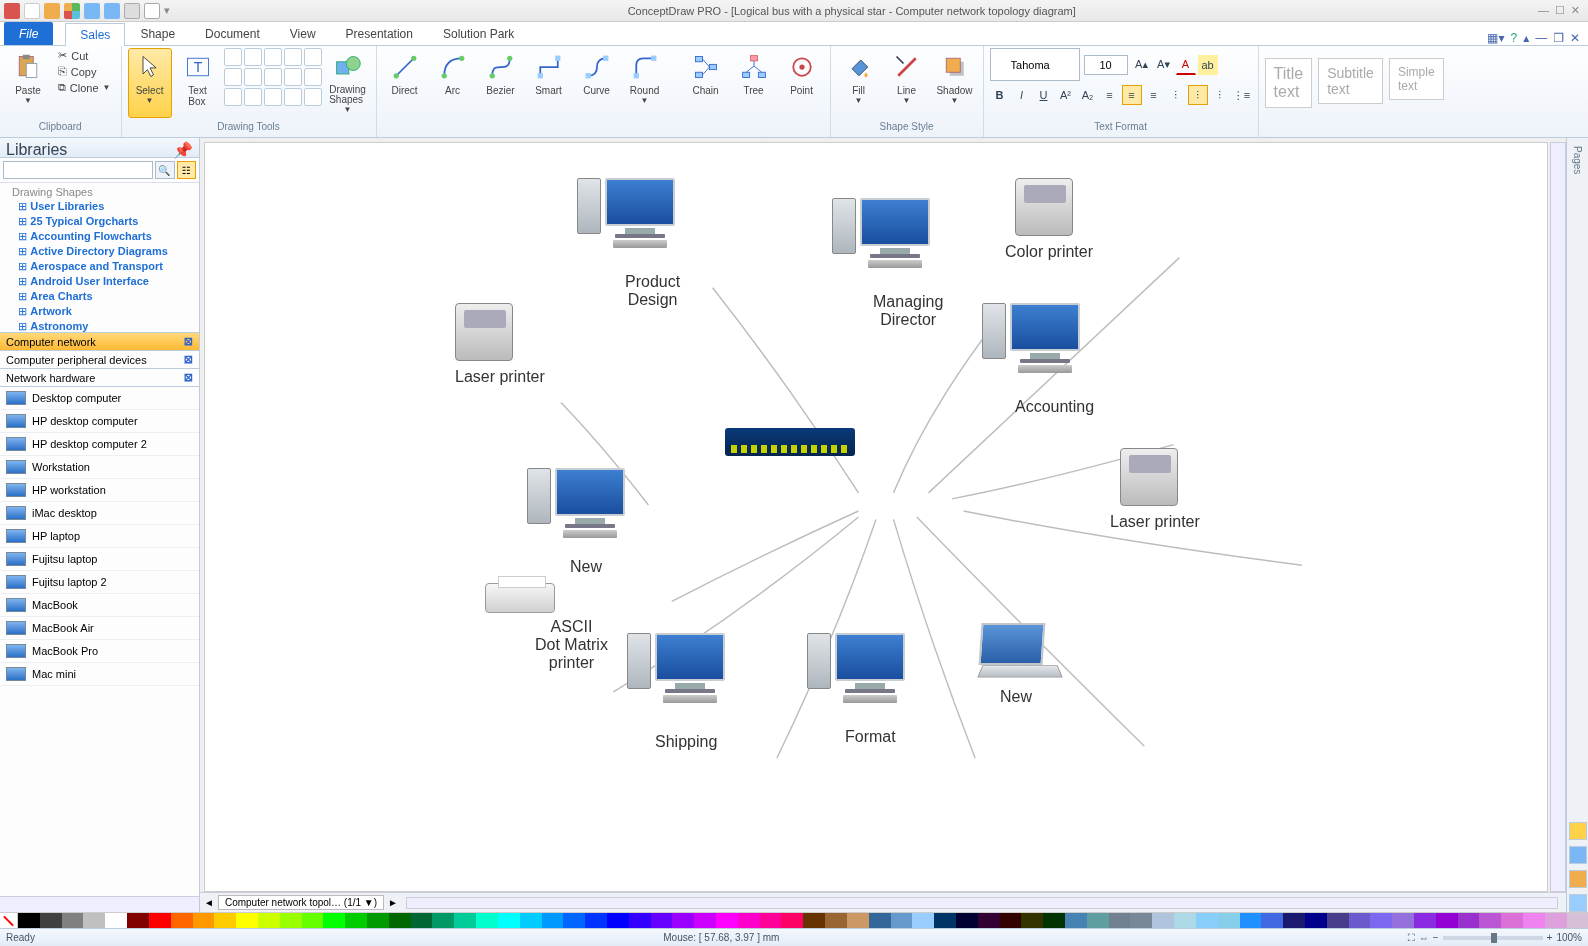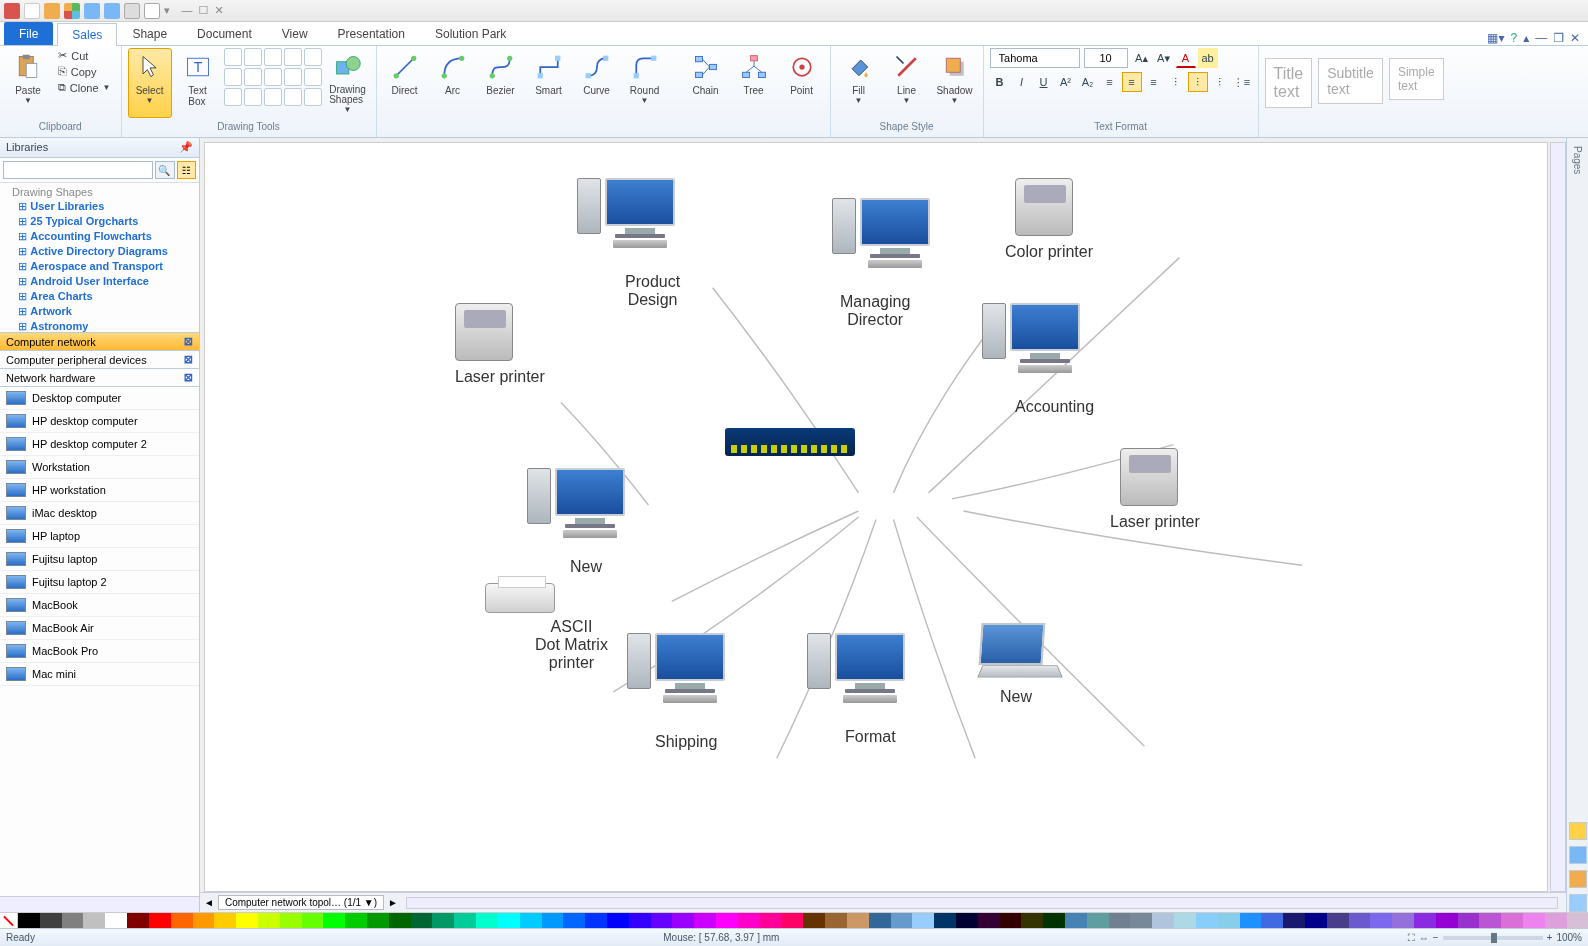--- a/index.html
+++ b/index.html
@@ -9,47 +9,47 @@
 .titlebar { height: 22px; background: linear-gradient(#f4f4f4,#e8e8e8); display:flex; align-items:center; font-size:11px; color:#555; border-bottom:1px solid #ccc; }
 .titlebar .qat { display:flex; gap:4px; padding:0 4px; align-items:center; }
 .titlebar .qat .qicon { width:16px; height:16px; border-radius:2px; }
 .titlebar .title-text { flex:1; text-align:center; }
 .titlebar .winbtns { display:flex; gap:6px; padding:0 8px; color:#888; }
 .titlebar .winbtns span { cursor:default; }
 
 
 .ribbon-tabs { height:24px; background:#fff; display:flex; align-items:flex-end; padding-left:4px; border-bottom:1px solid #bcd; }
 .ribbon-tabs .tab { padding:4px 14px; font-size:12px; color:#444; border:1px solid transparent; border-bottom:none; cursor:default; }
-.ribbon-tabs .tab.file { background:#1e6fd6; color:#fff; border-radius:2px 2px 0 0; margin-right:4px; }
+.ribbon-tabs .tab.file { background:#1e6fd6; color:#fff; border-radius:2px 2px 0 0; margin-right:12px;font-style:italic; }
 .ribbon-tabs .tab.active { background:#fff; border-color:#bcd; color:#1e6fd6; position:relative; top:1px; }
 .ribbon-tabs .right-icons { margin-left:auto; display:flex; gap:6px; padding-right:8px; align-items:center; font-size:12px; color:#46a; }
 
 
 .ribbon { height:92px; background:linear-gradient(#fdfeff,#eef3fa); border-bottom:1px solid #bcd; display:flex; }
 .group { border-right:1px solid #cfdce9; padding:2px 6px 0 6px; display:flex; flex-direction:column; }
 .group-body { flex:1; display:flex; align-items:flex-start; gap:4px; }
 .group-label { height:16px; font-size:10px; color:#6a7d92; text-align:center; }
 .bigbtn { display:flex; flex-direction:column; align-items:center; justify-content:flex-start; width:44px; height:70px; font-size:10px; color:#444; padding-top:2px; border:1px solid transparent; border-radius:3px; }
 .bigbtn .ico { width:32px; height:32px; margin-bottom:2px; display:flex; align-items:center; justify-content:center; }
 .bigbtn.selected { background:linear-gradient(#ffe9a6,#ffd24a); border-color:#e6a100; }
 .smallbtns { display:flex; flex-direction:column; gap:1px; font-size:11px; color:#444; }
 .smallbtns div { display:flex; align-items:center; gap:4px; padding:1px 4px; }
 .mini-grid { display:grid; grid-template-columns:repeat(5,18px); grid-auto-rows:18px; gap:2px; }
 .mini-grid .m { width:18px; height:18px; border:1px solid #bcd; background:#fff; border-radius:2px; }
-.font-combo { width:90px; height:20px; border:1px solid #abc; font-size:11px; padding:1px 8px; background:#fff; }
+.font-combo { width:90px; height:33px; border:1px solid #abc; font-size:11px; padding:1px 20px; background:#fff; }
 .font-size-combo { width:44px; height:20px; border:1px solid #abc; font-size:11px; padding:1px 2px; background:#fff; text-align:center;}
 .txtsample { border:1px solid #ccc; padding:6px 8px; font-size:14px; color:#aaa; background:#fff; }
 .iconrow { display:flex; gap:2px; }
 .iconrow .ib { width:20px; height:20px; border:1px solid transparent; display:flex; align-items:center; justify-content:center; font-size:11px; color:#345; }
 .iconrow .ib.sel { background:#ffe9a6; border-color:#e6a100; }
 
 
 .main { display:flex; height:calc(946px - 22px - 24px - 92px - 18px - 16px); }
 .sidebar { width:200px; border-right:1px solid #bcd; display:flex; flex-direction:column; background:#fdfdfd; }
-.panel-title { height:20px; background:linear-gradient(#f4f8fd,#e2ebf6); border-bottom:1px solid #bcd; font-size:11px; padding:3px 6px; color:#345; display:flex; justify-content:space-between; }
+.panel-title { height:20px; background:linear-gradient(#f4f8fd,#e2ebf6); border-bottom:1px solid #bcd; font-size:16px; padding:3px 6px; color:#345; display:flex; justify-content:space-between; }
 .searchrow { display:flex; padding:3px; gap:2px; border-bottom:1px solid #dde; }
 .searchrow input { flex:1; height:18px; border:1px solid #abc; font-size:11px; padding:0 3px; }
 .searchrow .sbtn { width:20px; height:18px; border:1px solid #abc; background:#eef3fa; font-size:10px; display:flex;align-items:center;justify-content:center; }
 .tree { flex:0 0 150px; overflow:auto; font-size:11px; padding:2px 4px; border-bottom:1px solid #bcd; }
 .tree .node { color:#1e6fd6; padding:1px 0 1px 14px; white-space:nowrap; cursor:default; }
 .tree .node.head { color:#888; padding-left:8px; }
 .libtabs { font-size:11px; }
 .libtabs .lt { padding:2px 6px; border-bottom:1px solid #bcd; display:flex; justify-content:space-between; align-items:center; cursor:default; }
 .libtabs .lt.active { background:linear-gradient(#ffd97a,#ffb933); }
 .libtabs .lt .x { color:#36c; font-weight:bold; }
@@ -112,20 +112,21 @@
     <div class="qicon" style="background:#d9534f"></div>
     <div class="qicon" style="background:#fff;border:1px solid #ccc"></div>
     <div class="qicon" style="background:#f0ad4e"></div>
     <div class="qicon" style="background:conic-gradient(#5cb85c 0 90deg,#5bc0de 90deg 180deg,#d9534f 180deg 270deg,#f0ad4e 270deg 360deg)"></div>
     <div class="qicon" style="background:#7ab8f5"></div>
     <div class="qicon" style="background:#7ab8f5"></div>
     <div class="qicon" style="background:#ddd;border:1px solid #aaa"></div>
     <div class="qicon" style="background:#fff;border:1px solid #aaa"></div>
     <span style="color:#888">▾</span>
   </div>
+  <div class="title-text">ConceptDraw PRO - [Logical bus with a physical star - Computer network topology diagram]</div>
   <div class="winbtns">
     <span>—</span>
     <span>☐</span>
     <span>✕</span>
   </div>
 </div>
 
 <div class="ribbon-tabs">
   <div class="tab file">File</div>
   <div class="tab active">Sales</div>
@@ -538,21 +539,21 @@
           </div>
           <div class="node-label" style="left: 420px; top: 130px;">Product
 Design</div>
           <div class="pc" style="left: 655px; top: 55px;">
             <div class="tower"></div>
             <div class="monitor"></div>
             <div class="stand"></div>
             <div class="base"></div>
             <div class="kb"></div>
           </div>
-          <div class="node-label" style="left: 635px; top: 150px;">Managing
+          <div class="node-label" style="left: 668px; top: 150px;">Managing
 Director</div>
           <div class="printer-box" style="left: 810px; top: 35px;"></div>
           <div class="node-label" style="left: 800px; top: 100px;">Color printer</div>
           <div class="pc" style="left: 805px; top: 160px;">
             <div class="tower"></div>
             <div class="monitor"></div>
             <div class="stand"></div>
             <div class="base"></div>
             <div class="kb"></div>
           </div>

